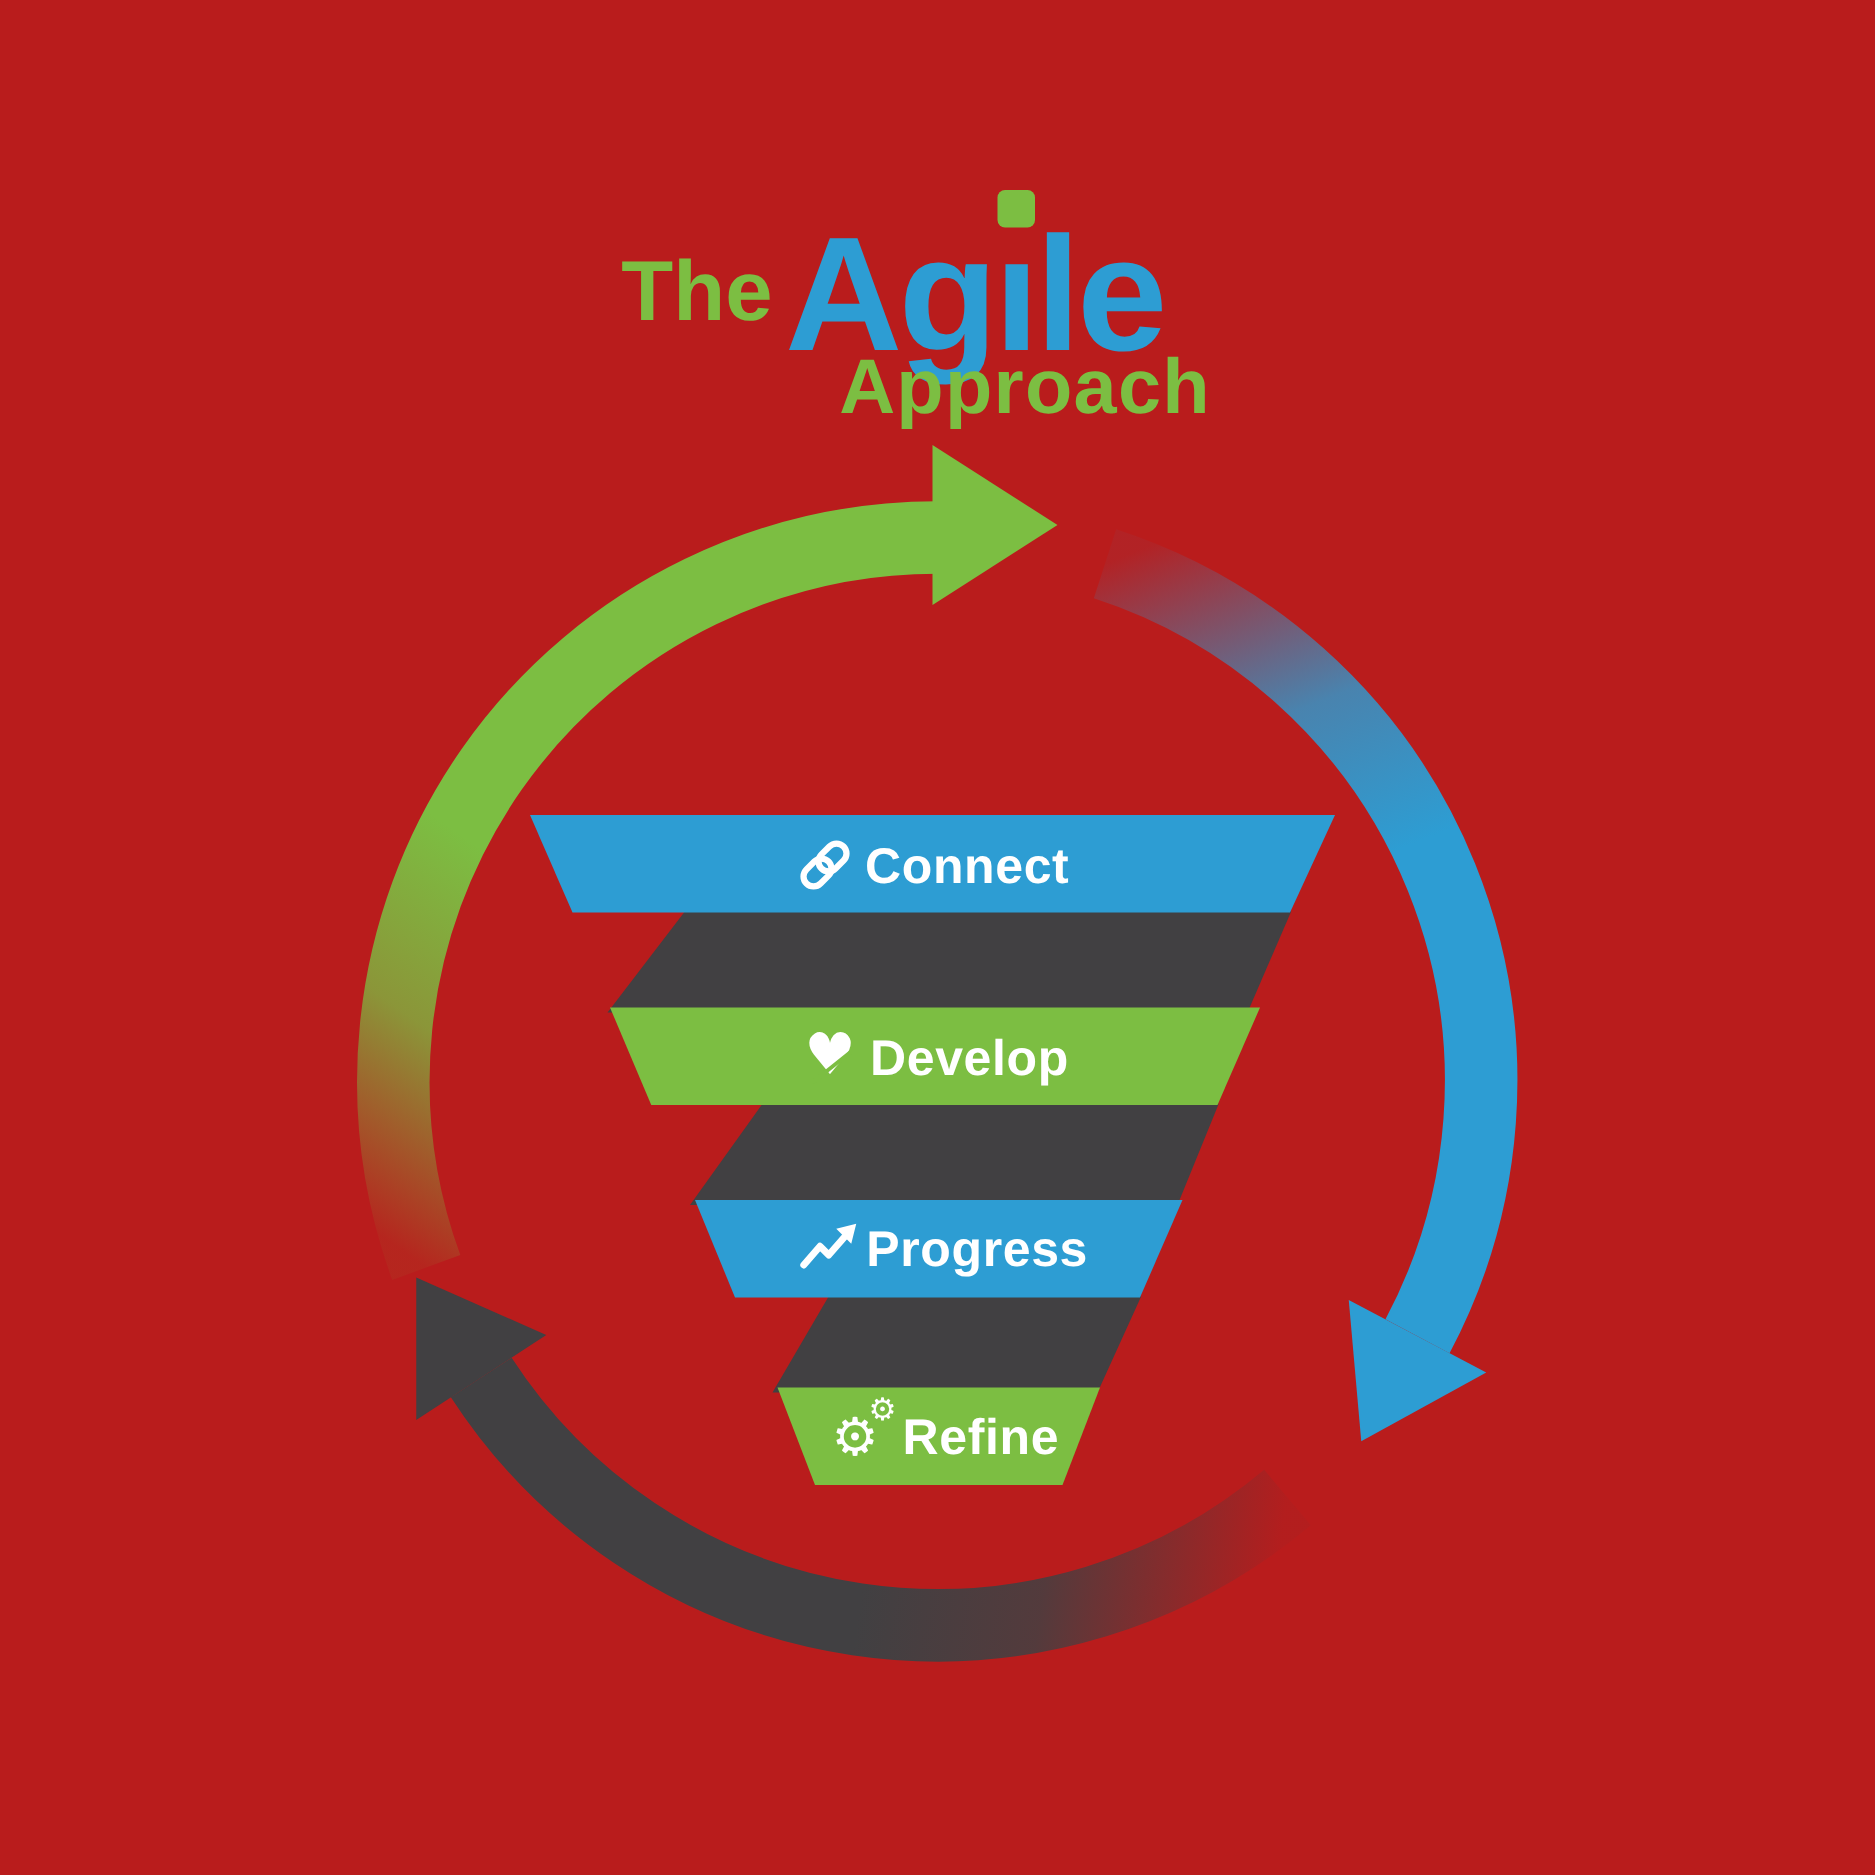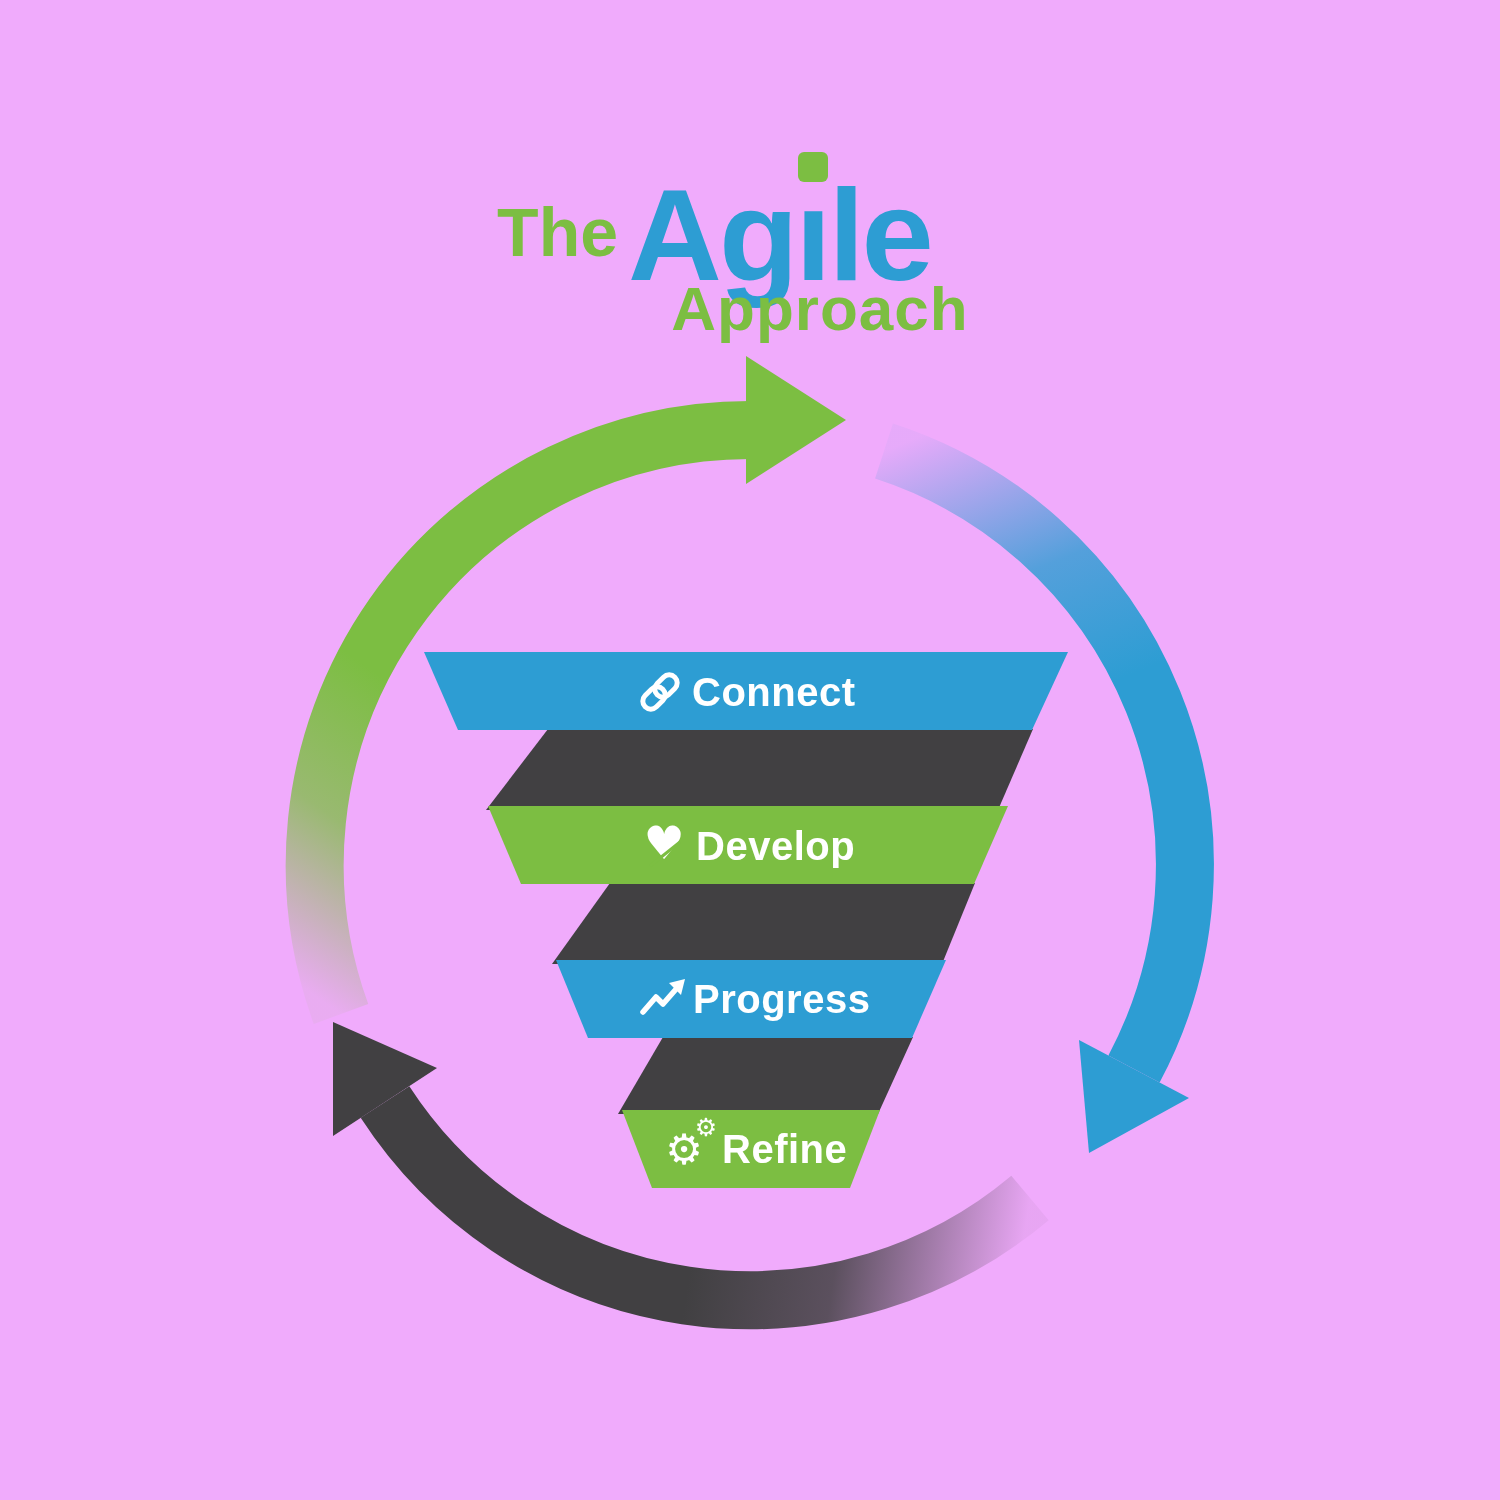--- a/index.html
+++ b/index.html
@@ -2,21 +2,21 @@
 <html><head>
 <meta charset="utf-8">
 <style>
   html, body { margin: 0; padding: 0; }
   body {
     width: 1500px; height: 1500px;
     background: #ffffff;
     font-family: "Liberation Sans", sans-serif;
     overflow: hidden;
   }
-  .canvas { position: relative; width: 1500px; height: 1500px; background:#f0abfc; }
+  .canvas { position: relative; width: 1500px; height: 1500px; background:#b91c1c; }
   svg { position: absolute; left: 0; top: 0; }
   text { font-family: "Liberation Sans", sans-serif; }
   .icon-glyph { font-family: "DejaVu Sans", sans-serif; }
 </style>
 </head>
 <body>
 
 <div class="canvas">
   <svg width="1500" height="1500" viewBox="0 0 1500 1500">
     <defs>

